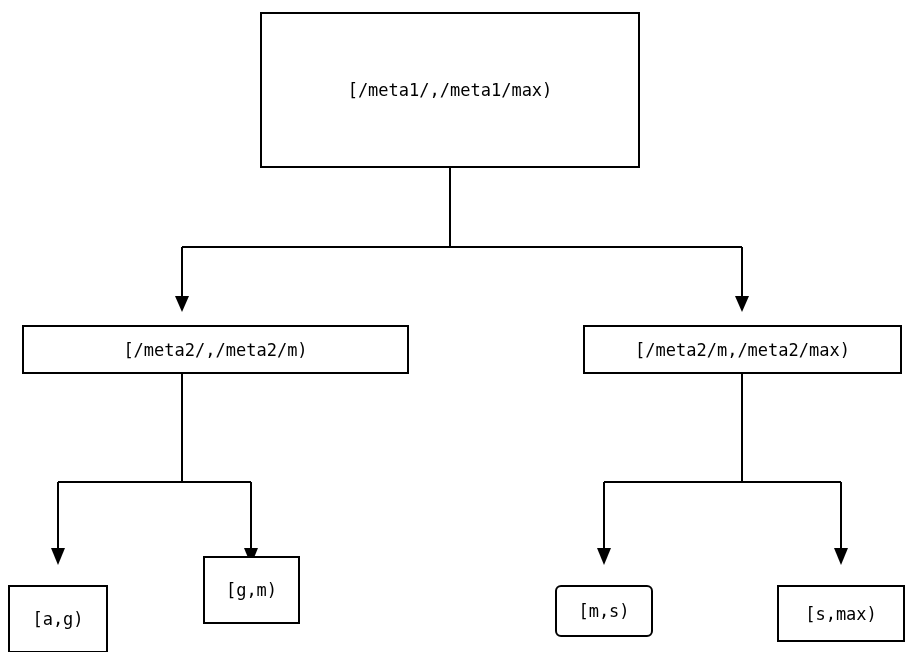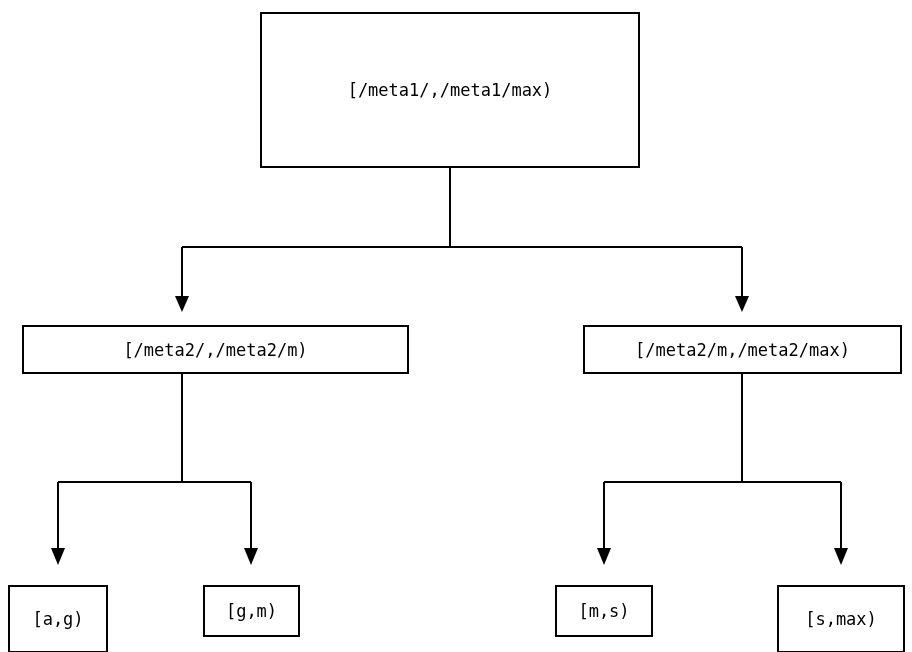--- a/index.html
+++ b/index.html
@@ -25,23 +25,23 @@
     justify-content: center;
     font-size: 17px;
     letter-spacing: 0px;
     white-space: nowrap;
     box-sizing: border-box;
   }
   #node-root      { left: 260px; top: 12px;  width: 380px; height: 156px; }
   #node-mid-left  { left: 22px;  top: 325px; width: 387px; height: 49px;  }
   #node-mid-right { left: 583px; top: 325px; width: 319px; height: 49px;  }
   #node-leaf-0    { left: 8px;   top: 585px; width: 100px; height: 68px;  }
-  #node-leaf-1    { left: 203px; top: 585px; width: 97px;  height: 52px;  }
-  #node-leaf-2    { left: 555px; top: 585px; width: 98px;  height: 52px;  }
-  #node-leaf-3    { left: 777px; top: 585px; width: 128px; height: 68px;  }
+  #node-leaf-1    { left: 203px; top: 556px; width: 97px;  height: 68px;  }
+  #node-leaf-2    { left: 555px; top: 585px; width: 98px;  height: 52px; border-radius: 6px;  }
+  #node-leaf-3    { left: 777px; top: 585px; width: 128px; height: 57px;  }
   #connector-layer {
     position: absolute;
     left: 0; top: 0;
     width: 912px; height: 652px;
   }
 </style>
 </head>
 <body>
 
 <div id="canvas">

